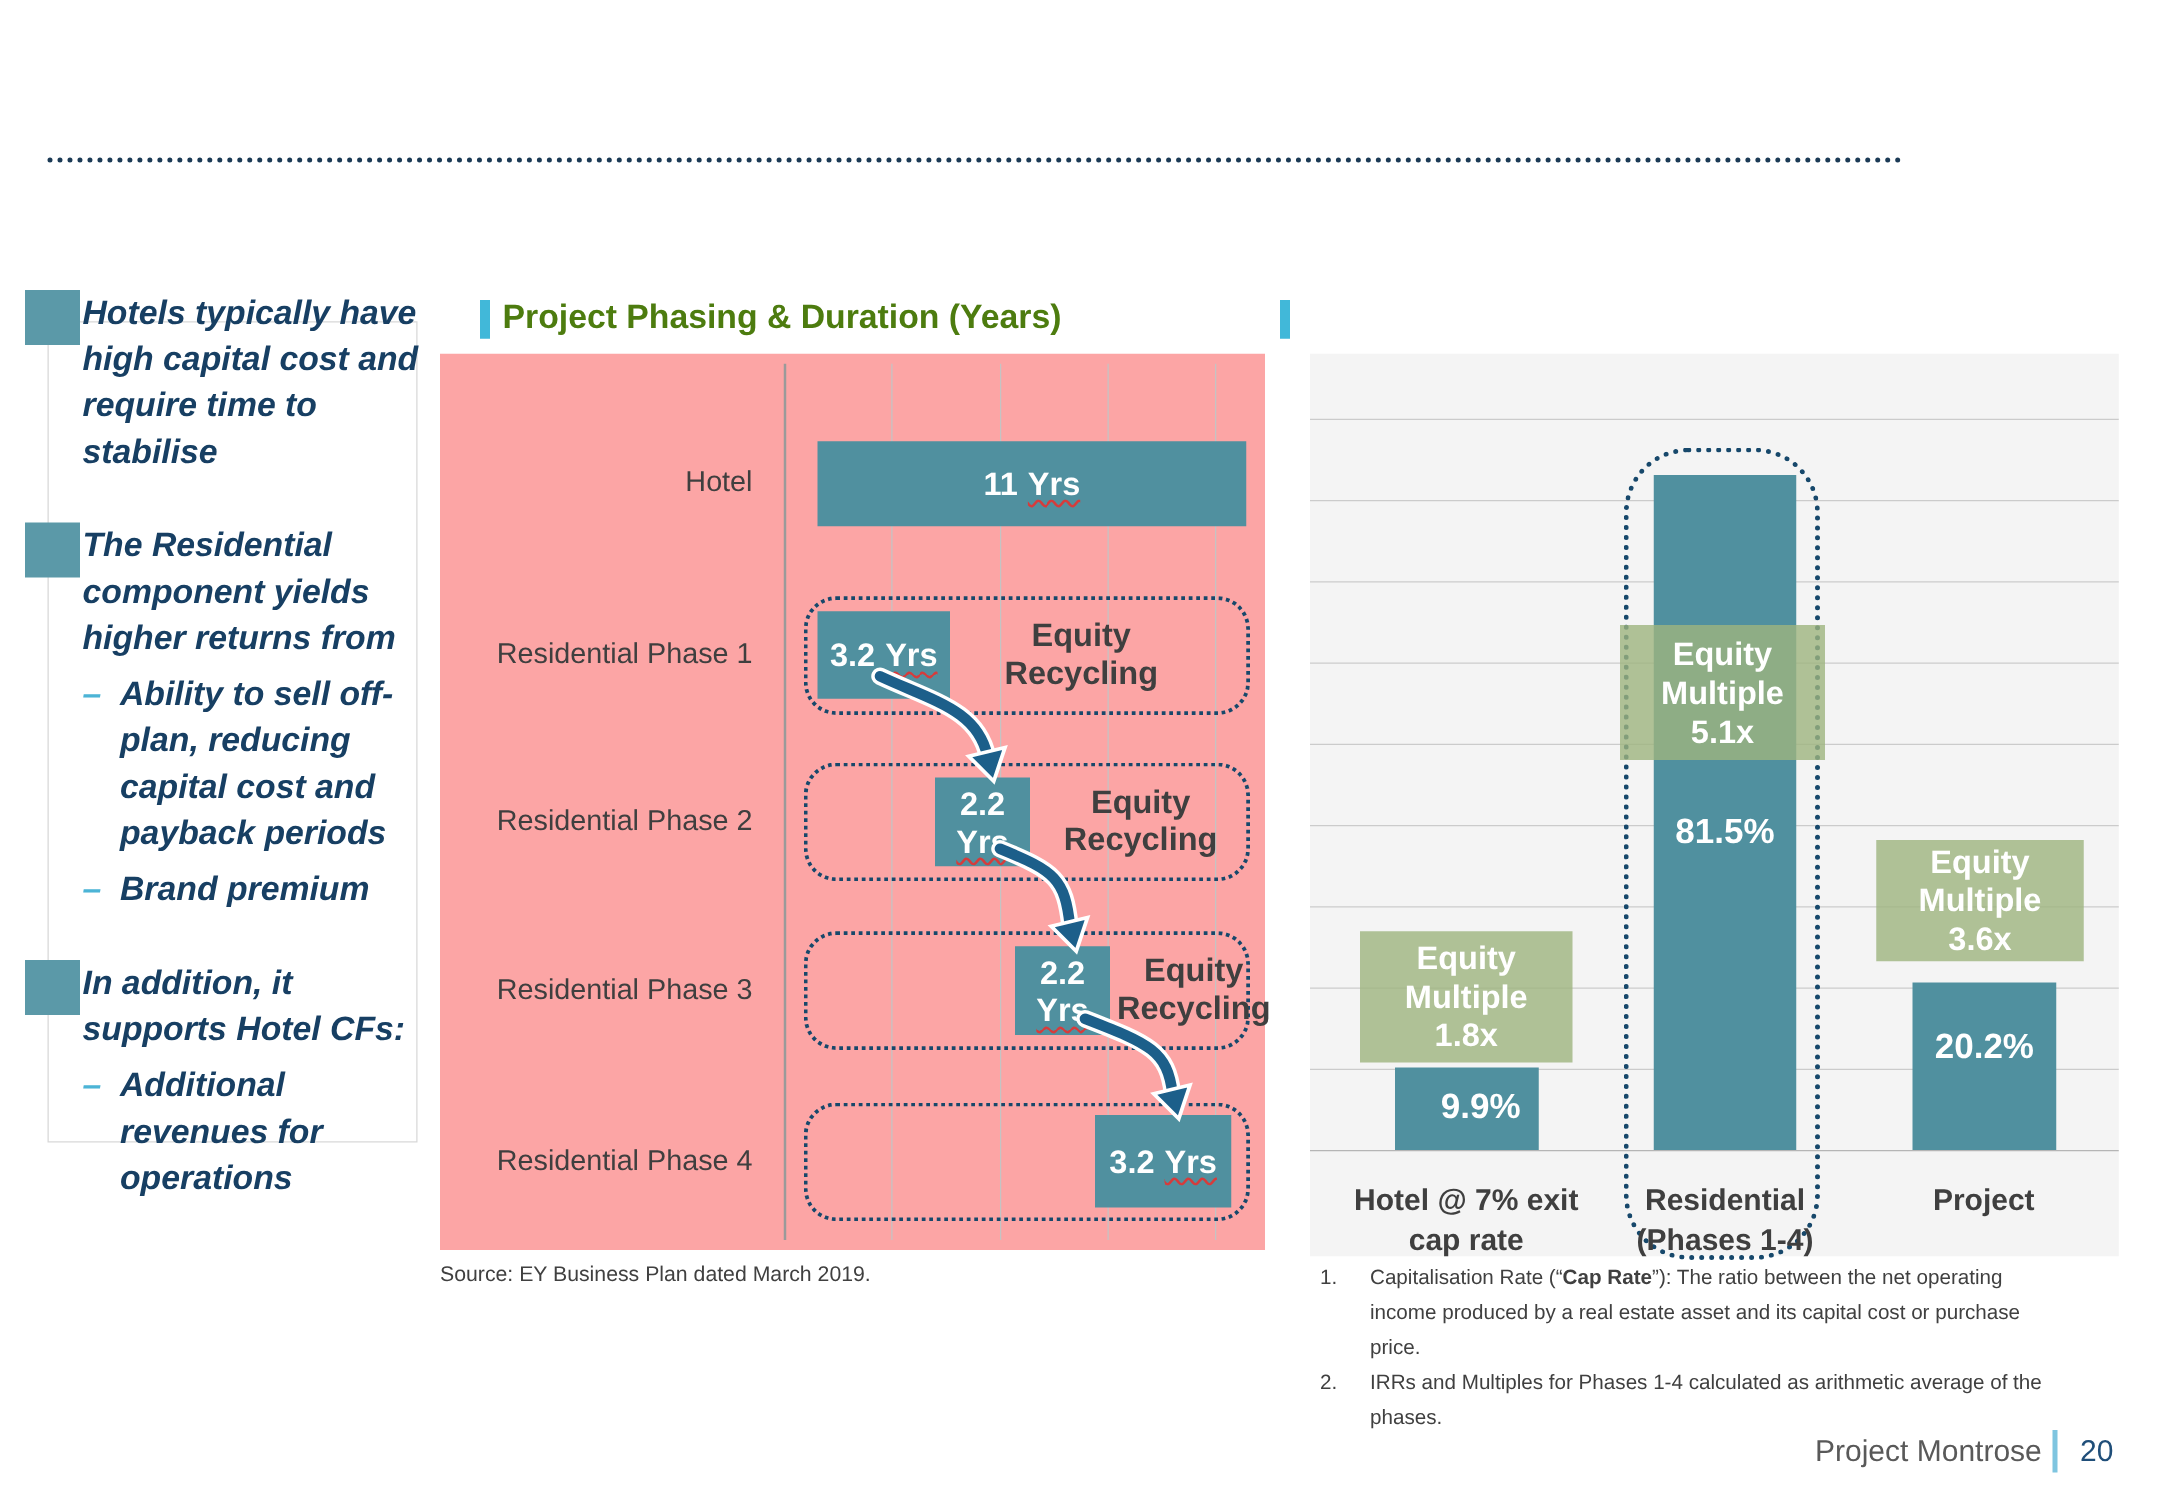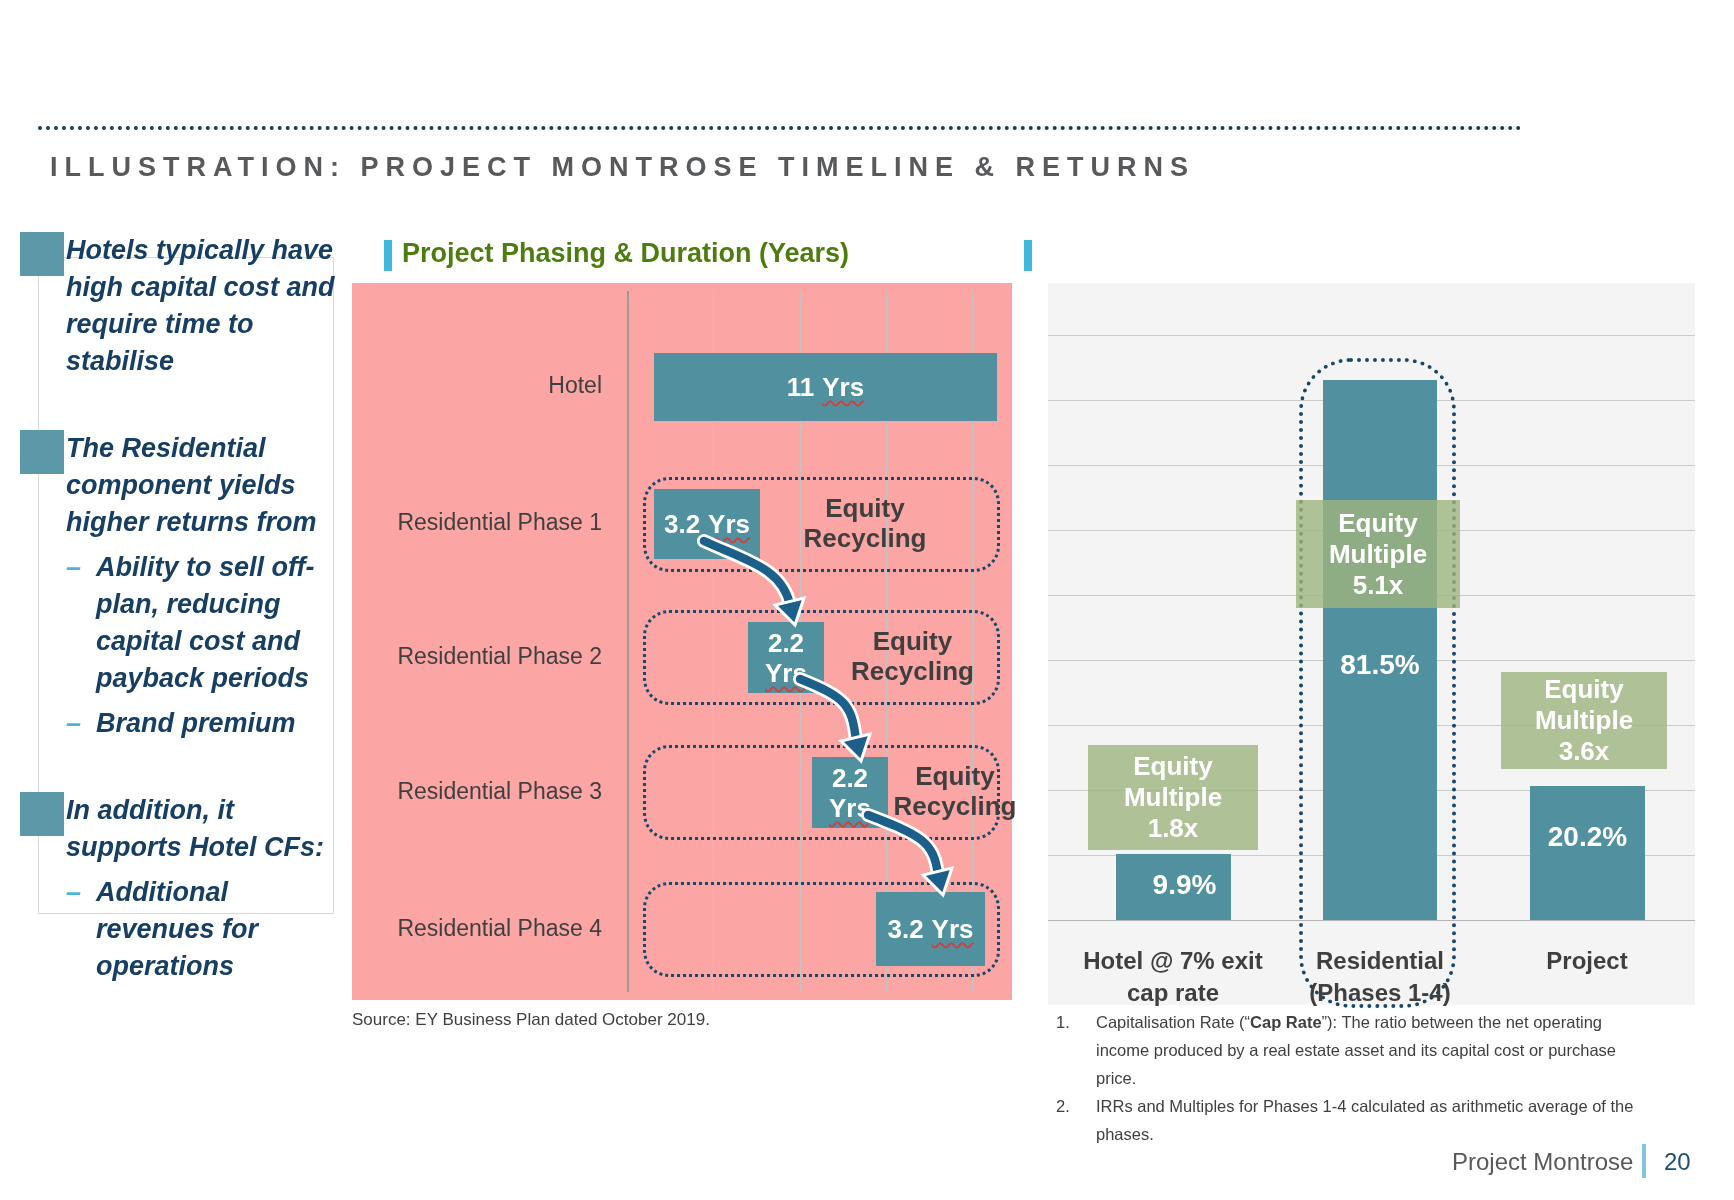--- a/index.html
+++ b/index.html
@@ -14,21 +14,21 @@
     border-top:4px dotted #1b3a55;}
   .eyebrow{position:absolute;left:50px;top:152px;font-size:27px;font-weight:600;
     letter-spacing:7px;color:#58595b;white-space:nowrap;}
 
   
   .sidebar-box{position:absolute;left:38px;top:257px;width:294px;height:655px;
     border:1px solid #d8d8d8;}
   .sidebar-content{position:absolute;left:66px;top:232px;width:276px;
     color:#173f63;font-weight:700;font-style:italic;font-size:27px;line-height:37px;}
   .si{position:relative;}
-  .si-l1{margin-top:50px;}
+  .si-l1{margin-top:38px;}
   .si-l1:first-child{margin-top:0;}
   .si-l2{margin-top:8px;padding-left:30px;}
   .sq{position:absolute;left:-46px;top:0px;width:44px;height:44px;background:#5b99a8;}
   .dash{position:absolute;left:0;top:0;color:#4cb4d6;font-style:italic;}
 
   
   .sec-accent{position:absolute;width:8px;height:31px;background:#41b8d9;}
   .sec-title{position:absolute;font-size:27px;font-weight:700;color:#4d7c0f;white-space:nowrap;}
 
   
@@ -74,21 +74,20 @@
     font-size:24px;color:#595959;text-align:right;white-space:nowrap;}
   .footer-divider{position:absolute;left:1642px;top:1144px;width:4px;height:34px;background:#7fc5e0;}
   .page-number{position:absolute;left:1664px;top:1148px;font-size:24px;color:#1f4e79;}
 </style>
 </head>
 <body>
 
 <div class="slide">
 
   <div class="title-rule"></div>
-  <div class="eyebrow">ILLUSTRATION: PROJECT MONTROSE TIMELINE &amp; RETURNS</div>
 
   <div class="sidebar-box"></div>
   <div class="sidebar-content">
     <div class="si si-l1">
       <span class="sq"></span>
       <span>Hotels typically have high capital cost and require time to stabilise</span>
     </div>
     <div class="si si-l1">
       <span class="sq"></span>
       <span>The Residential component yields higher returns from</span>
@@ -177,21 +176,21 @@
         <path d="M448,396 C492,414 500,420 504,458" fill="none" stroke="#1c5f8a" stroke-width="8.5" stroke-linecap="round"></path>
         <polygon points="509,478 489,458 518,451" fill="#1c5f8a" stroke="#ffffff" stroke-width="3"></polygon>
       </g>
       <g>
         <path d="M516,532 C568,552 582,558 586,592" fill="none" stroke="#ffffff" stroke-width="14" stroke-linecap="round"></path>
         <path d="M516,532 C568,552 582,558 586,592" fill="none" stroke="#1c5f8a" stroke-width="8.5" stroke-linecap="round"></path>
         <polygon points="591,612 571,592 600,585" fill="#1c5f8a" stroke="#ffffff" stroke-width="3"></polygon>
       </g>
     </svg>
   </div>
-  <div class="source-note">Source: EY Business Plan dated October 2019.</div>
+  <div class="source-note">Source: EY Business Plan dated March 2019.</div>
 
   <div class="sec-accent" style="left:1024px;top:240px;"></div>
 
   <div class="returns-panel">
     <div class="hline" style="top:52px;"></div>
     <div class="hline" style="top:117px;"></div>
     <div class="hline" style="top:182px;"></div>
     <div class="hline" style="top:247px;"></div>
     <div class="hline" style="top:312px;"></div>
     <div class="hline" style="top:377px;"></div>

